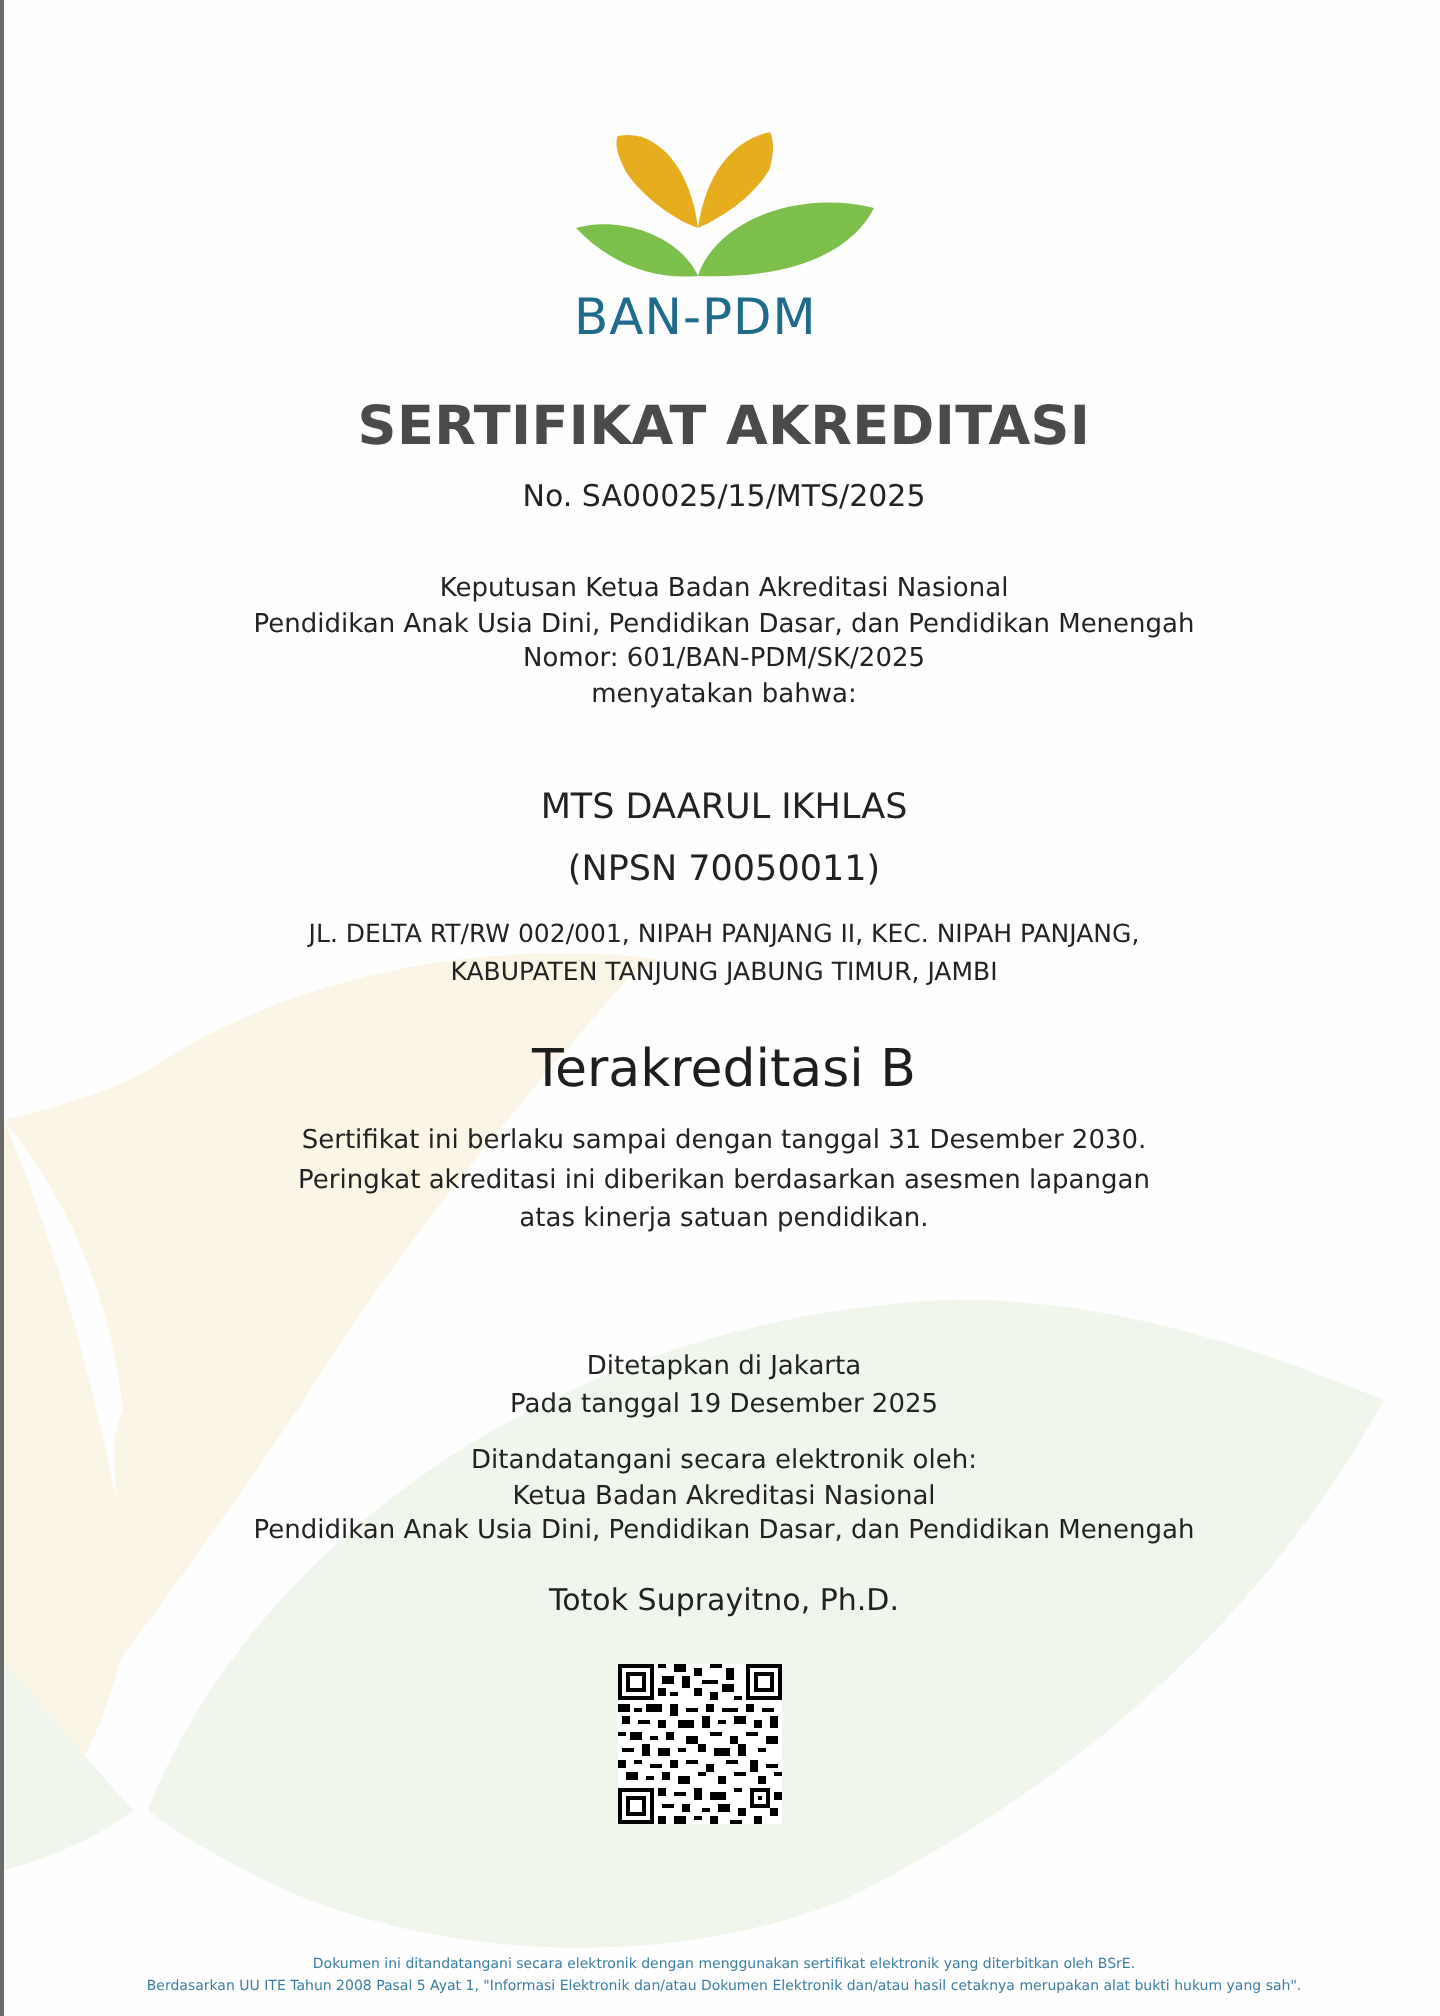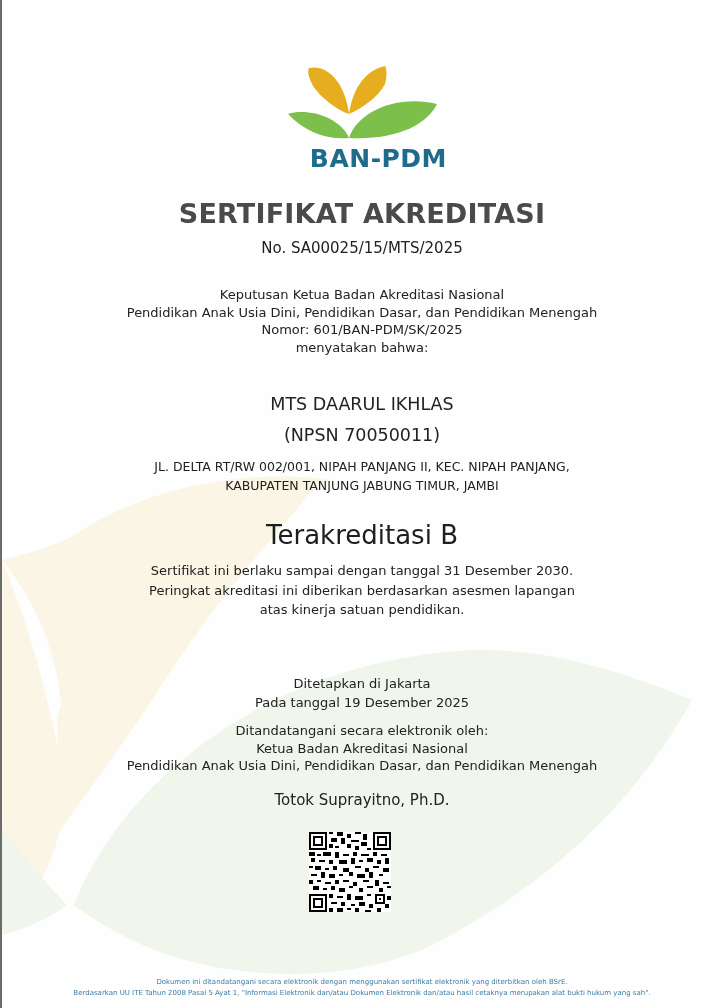--- a/index.html
+++ b/index.html
@@ -40,23 +40,23 @@
     .logo {
       position: absolute;
       left: 285px; top: 62px;
       width: 160px; height: 115px;
     }
     .logo svg { display: block; }
     .logo-text {
       position: absolute;
       left: 0; top: 82px;
       width: 160px;
-      text-align: right;
+      text-align: left;
       font-family: "DejaVu Sans", sans-serif;
-      font-weight: bold;
+      font-weight: normal;
       font-size: 25px;
       letter-spacing: 0.5px;
       color: #1e6b8c;
     }
     .abs {
       position: absolute;
       left: 0;
       width: 720px;
       text-align: center;
       white-space: nowrap;

